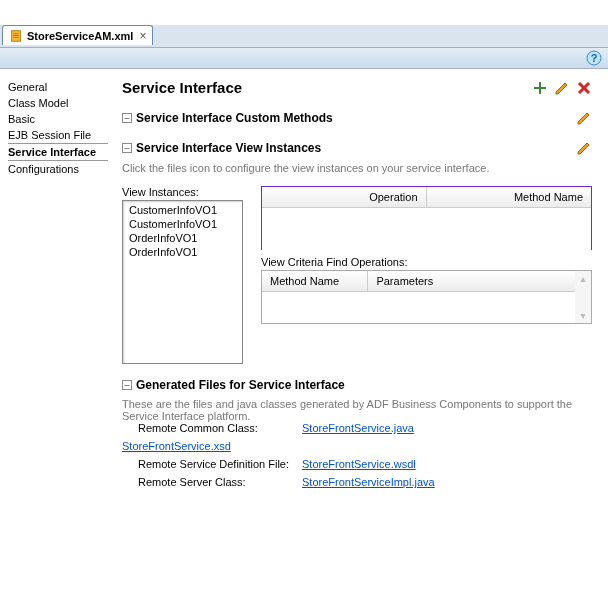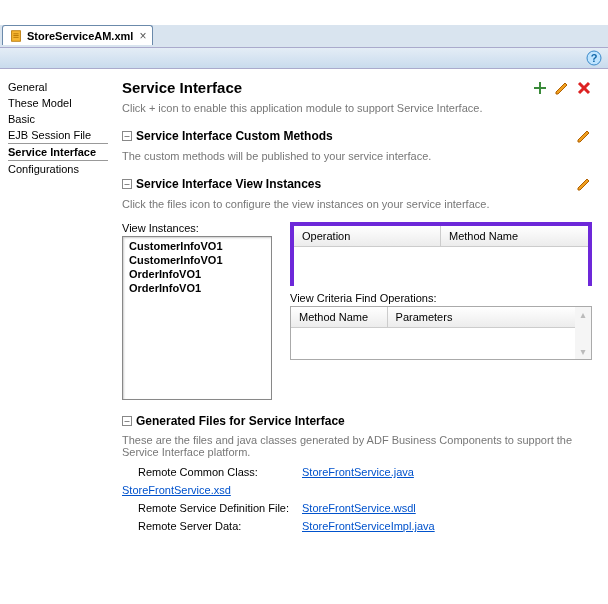--- a/index.html
+++ b/index.html
@@ -21,32 +21,32 @@
   .icon-row { display: flex; gap: 6px; align-items: center; }
   .icon-btn { width: 16px; height: 16px; cursor: pointer; }
   .gray-text { color: #777; margin-top: 6px; }
   .subsection { margin-top: 14px; }
   .sub-head { display: flex; align-items: center; cursor: pointer; }
   .expander { width: 10px; height: 10px; border: 1px solid #888; display: inline-flex; align-items: center; justify-content: center; font-size: 9px; line-height: 8px; color: #444; margin-right: 4px; }
   .sub-title { font-weight: bold; font-size: 12px; flex: 1; }
   .pencil { width: 16px; height: 16px; }
   .inst-row { display: flex; gap: 18px; margin-top: 12px; align-items: flex-start; }
   .col-label { margin-bottom: 2px; }
-  .listbox { border: 1px solid #888; box-shadow: inset 1px 1px 2px #ccc; width: 150px; height: 164px; padding: 2px; font-weight: bold; }
+  .listbox { border: 1px solid #888; box-shadow: inset 1px 1px 2px #ccc; width: 121px; height: 164px; padding: 2px; }
   .list-item { padding: 1px 4px; white-space: nowrap; }
   .right-col { flex: 1; }
-  .table-wrap { border: 4px solid #6d28d9; height: 64px; margin-bottom: 6px; }
+  .table-wrap { border: 1px solid #6d28d9; height: 64px; margin-bottom: 6px; text-align: right; }
   .table-head { display: flex; background: linear-gradient(#fff, #ececec); border-bottom: 1px solid #ccc; }
   .th { padding: 4px 8px; border-right: 1px solid #ccc; font-weight: normal; }
   .table-body { height: 50px; background: #fff; }
   .table-wrap2 { border: 1px solid #aaa; height: 54px; display: flex; }
   .table-wrap2 .table-inner { flex: 1; }
   .scroll-stub { width: 16px; background: #f5f5f5; display: flex; flex-direction: column; align-items: center; justify-content: space-between; padding: 2px 0; }
   .scroll-arrow { color: #bbb; font-size: 10px; }
-  .files-table { margin-top: 8px; }
+  .files-table { }
   .files-table .frow { display: flex; margin-bottom: 6px; }
   .flabel { width: 180px; padding-left: 16px; }
   a.link { color: #0052cc; text-decoration: underline; cursor: pointer; }
 </style>
 </head>
 <body>
 
 <div class="tabbar">
   <div class="tab">
     <svg class="tab-icon" viewBox="0 0 16 16">
@@ -64,21 +64,21 @@
   <svg class="help-icon" viewBox="0 0 16 16">
     <circle cx="8" cy="8" r="7" fill="#bfe4ff" stroke="#3a89c9"></circle>
     <text x="8" y="12" text-anchor="middle" font-size="10" fill="#1067a9" font-weight="bold">?</text>
   </svg>
 </div>
 
 <div class="body">
 
   <div class="sidebar">
     <div class="sidebar-item">General</div>
-    <div class="sidebar-item">These Model</div>
+    <div class="sidebar-item">Class Model</div>
     <div class="sidebar-item">Basic</div>
     <div class="sidebar-item">EJB Session File</div>
     <div class="sidebar-item active">Service Interface</div>
     <div class="sidebar-item">Configurations</div>
   </div>
 
   <div class="main">
     <div class="section-head-row">
       <div class="h1">Service Interface</div>
       <div class="icon-row">
@@ -88,31 +88,29 @@
         </svg>
         <svg class="icon-btn pencil" viewBox="0 0 16 16">
           <polygon points="2,14 4,14 13,5 11,3 2,12" fill="#f0a020" stroke="#b06000"></polygon>
         </svg>
         <svg class="icon-btn" viewBox="0 0 16 16">
           <line x1="3" y1="3" x2="13" y2="13" stroke="#d22" stroke-width="3"></line>
           <line x1="13" y1="3" x2="3" y2="13" stroke="#d22" stroke-width="3"></line>
         </svg>
       </div>
     </div>
-    <div class="gray-text">Click + icon to enable this application module to support Service Interface.</div>
 
     <div class="subsection">
       <div class="sub-head">
         <span class="expander">–</span>
         <span class="sub-title">Service Interface Custom Methods</span>
         <svg class="pencil" viewBox="0 0 16 16">
           <polygon points="2,14 4,14 13,5 11,3 2,12" fill="#f0a020" stroke="#b06000"></polygon>
         </svg>
       </div>
-      <div class="gray-text">The custom methods will be published to your service interface.</div>
     </div>
 
     <div class="subsection">
       <div class="sub-head">
         <span class="expander">–</span>
         <span class="sub-title">Service Interface View Instances</span>
         <svg class="pencil" viewBox="0 0 16 16">
           <polygon points="2,14 4,14 13,5 11,3 2,12" fill="#f0a020" stroke="#b06000"></polygon>
         </svg>
       </div>
@@ -165,20 +163,20 @@
           <a class="link">StoreFrontService.java</a>
         </div>
         <div class="frow">
           <a class="link">StoreFrontService.xsd</a>
         </div>
         <div class="frow">
           <div class="flabel">Remote Service Definition File:</div>
           <a class="link">StoreFrontService.wsdl</a>
         </div>
         <div class="frow">
-          <div class="flabel">Remote Server Data:</div>
+          <div class="flabel">Remote Server Class:</div>
           <a class="link">StoreFrontServiceImpl.java</a>
         </div>
       </div>
     </div>
 
   </div>
 </div>
 
 </body></html>

